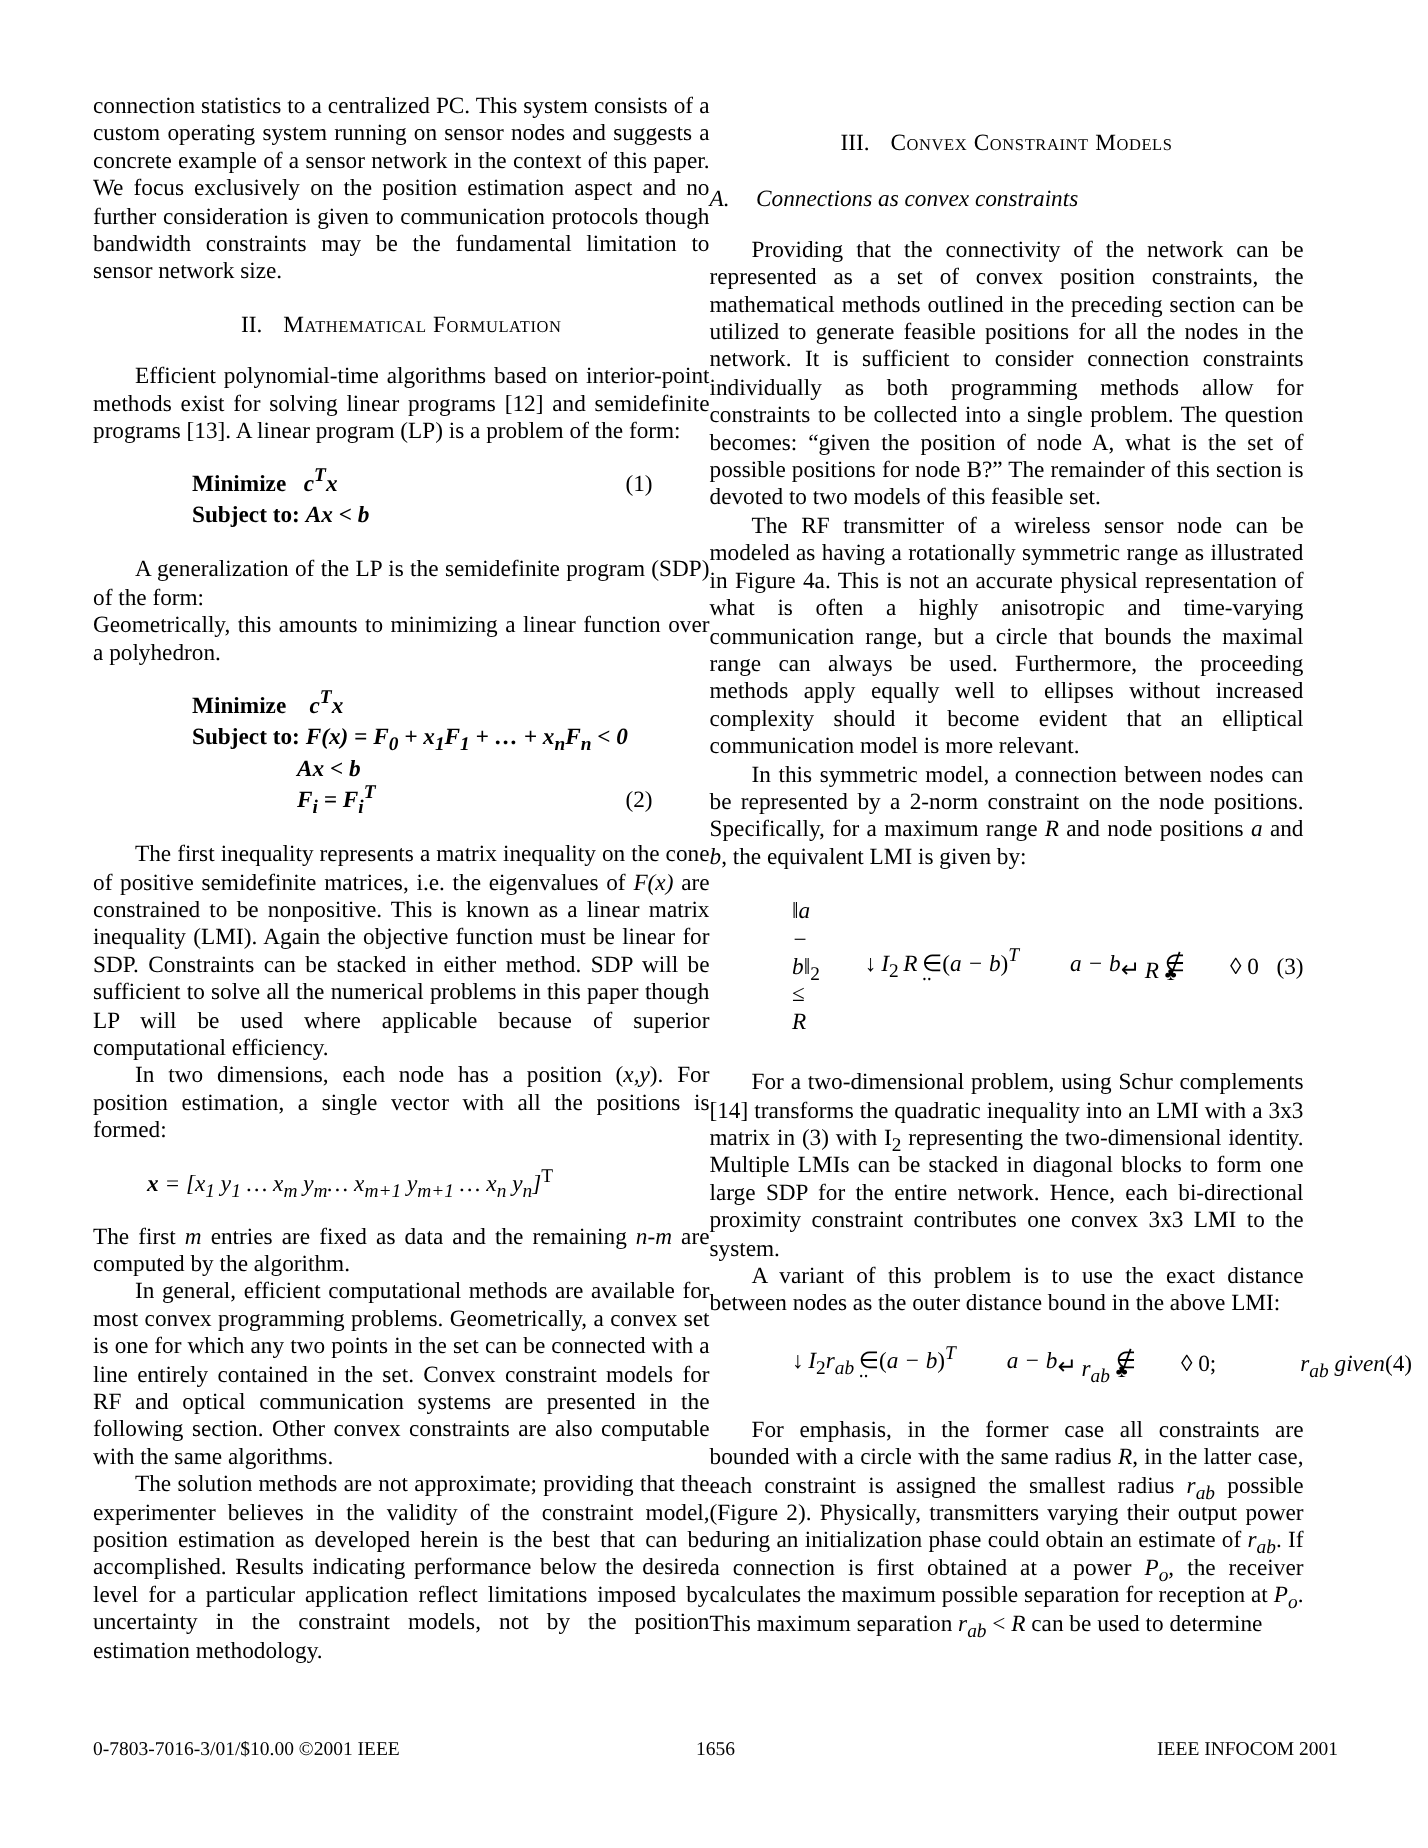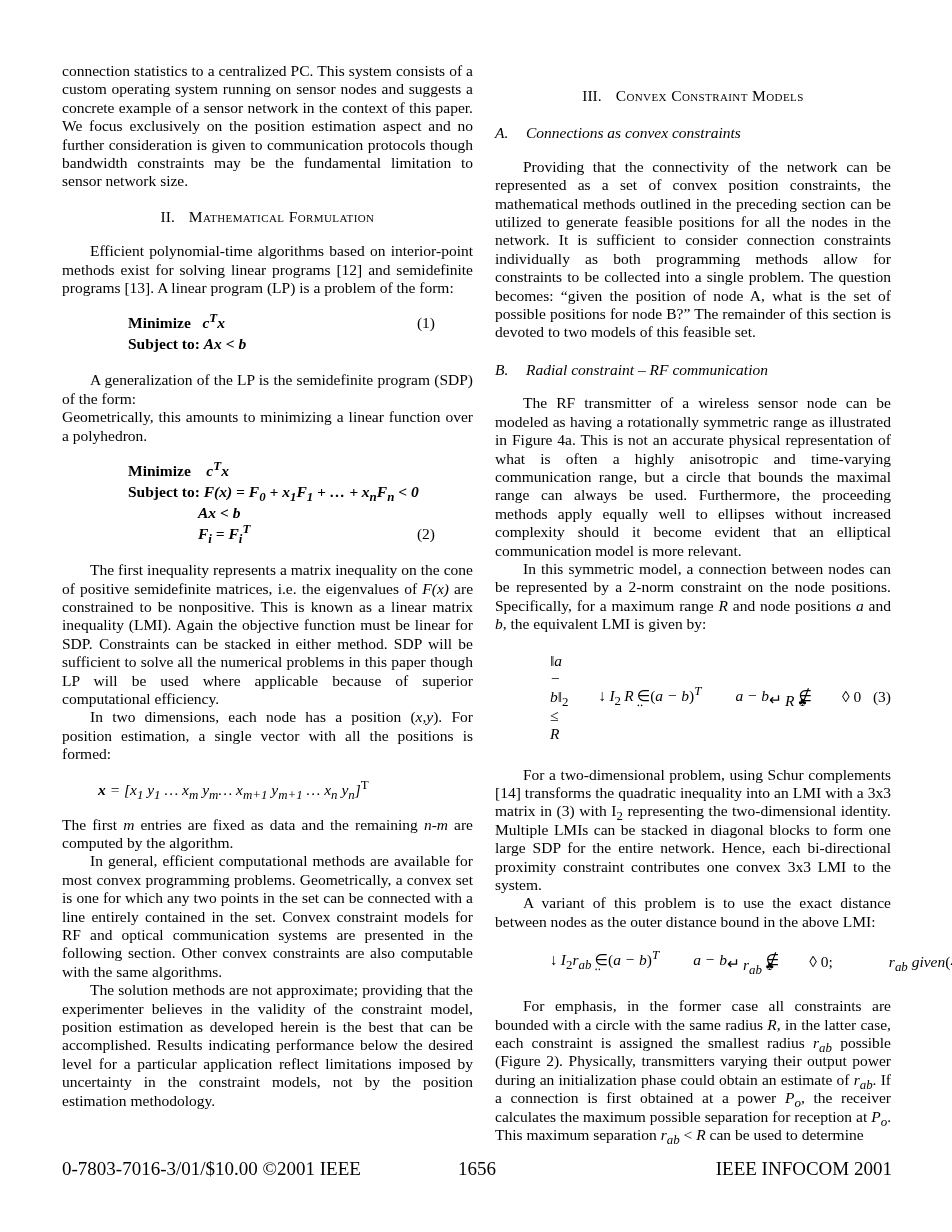--- a/index.html
+++ b/index.html
@@ -3,21 +3,21 @@
 <meta charset="utf-8">
 <style>
   html,body{margin:0;padding:0;background:#ffffff;}
   .page{
     position:relative;
     width:952px;height:1232px;
     background:#ffffff;color:#000;
     font-family:"Liberation Serif", serif;
     overflow:hidden;
   }
-  .cols{position:absolute;top:62px;left:62px;display:flex;gap:22px;}
+  .cols{position:absolute;top:62px;left:62px;display:flex;}
   .col{font-size:15.5px;line-height:18.4px;}
   .col-l{width:411px;}
   .col-r{width:396px;padding-top:25px;}
   p.body{margin:0;text-align:justify;}
   p.indent{text-indent:28px;}
 
   .sec-head{text-align:center;margin:17px 0 16px 0;white-space:nowrap;}
   .sec-head .num{margin-right:14px;}
   .sc{font-variant:small-caps;letter-spacing:0.4px;}
 
@@ -44,21 +44,21 @@
   .stk .stkb{position:absolute;top:0.92em;left:0;font-size:0.78em;line-height:1;}
   .stk.raise{vertical-align:0.32em;}
   .hook{vertical-align:-0.28em;}
   .rel{white-space:nowrap;}
   .eq-extra{margin-left:26px;white-space:nowrap;}
 
   sub,sup{line-height:0;}
 
   .footer{
     position:absolute;top:1158px;left:62px;width:830px;
-    display:flex;align-items:baseline;font-size:19px;
+    display:flex;align-items:baseline;font-size:13px;
   }
   .footer .f-left{flex:1;text-align:left;}
   .footer .f-center{flex:0 0 auto;text-align:center;}
   .footer .f-right{flex:1;text-align:right;}
 </style>
 </head>
 <body>
 
 <div class="page">
   <div class="cols">
@@ -103,23 +103,20 @@
       <div class="sec-head" style="margin-top:0;">
         <span class="num">III.</span><span class="sc">Convex Constraint Models</span>
       </div>
 
       <div class="sub-head">
         <span class="num">A.</span><span>Connections as convex constraints</span>
       </div>
 
       <p class="body indent">Providing that the connectivity of the network can be represented as a set of convex position constraints, the mathematical methods outlined in the preceding section can be utilized to generate feasible positions for all the nodes in the network. It is sufficient to consider connection constraints individually as both programming methods allow for constraints to be collected into a single problem. The question becomes: “given the position of node A, what is the set of possible positions for node B?” The remainder of this section is devoted to two models of this feasible set.</p>
 
-      <div class="sub-head">
-        <span class="num">B.</span><span>Radial constraint – RF communication</span>
-      </div>
 
       <p class="body indent">The RF transmitter of a wireless sensor node can be modeled as having a rotationally symmetric range as illustrated in Figure 4a. This is not an accurate physical representation of what is often a highly anisotropic and time-varying communication range, but a circle that bounds the maximal range can always be used. Furthermore, the proceeding methods apply equally well to ellipses without increased complexity should it become evident that an elliptical communication model is more relevant.</p>
       <p class="body indent">In this symmetric model, a connection between nodes can be represented by a 2-norm constraint on the node positions. Specifically, for a maximum range <i>R</i> and node positions <i>a</i> and <i>b</i>, the equivalent LMI is given by:</p>
 
       <div class="eqrow">
         <div class="eqbody">
           <span class="lhs">‖<i>a − b</i>‖<sub>2</sub> ≤ <i>R</i></span>
           <span class="mx">
             <span class="mxc">
               <span class="mxcell">↓ <i>I</i><sub>2</sub> <i>R</i></span>

